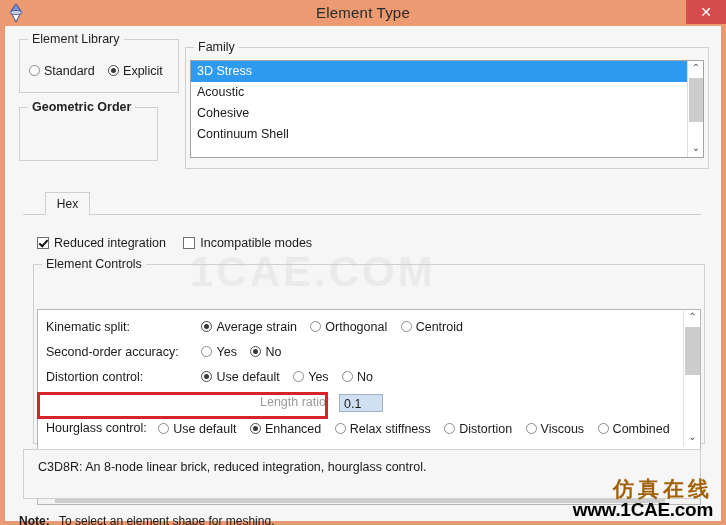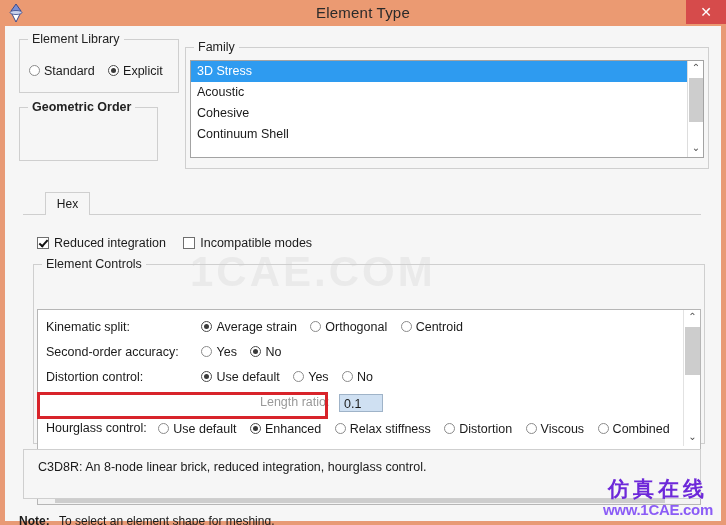--- a/index.html
+++ b/index.html
@@ -356,29 +356,28 @@
   #wm-corner {
     position: absolute;
     right: 8px; bottom: 2px;
     text-align: right;
     pointer-events: none;
     user-select: none;
   }
   #wm-cn {
     font-family: "DejaVu Sans", sans-serif;
     font-size: 21px;
-    color: #6d28d9;
+    color: #a16207;
     letter-spacing: 4px;
     line-height: 24px;
     font-weight: bold;
-    text-align: center;
   }
   #wm-url {
-    font-size: 15px;
-    color: #8b5cf6;
+    font-size: 19px;
+    color: #000000;
     font-weight: bold;
     line-height: 18px;
     letter-spacing: -0.3px;
   }
 </style>
 </head>
 <body>
 
 <div id="window">
 

